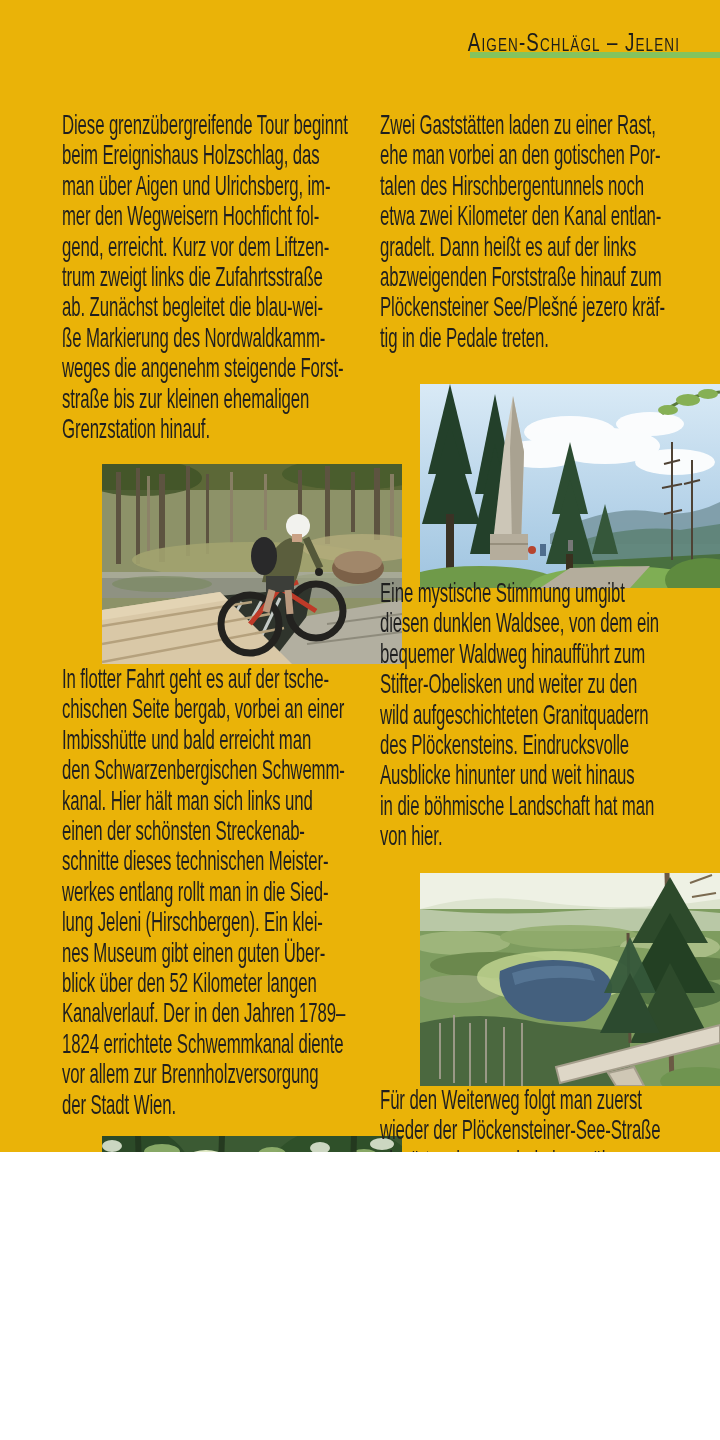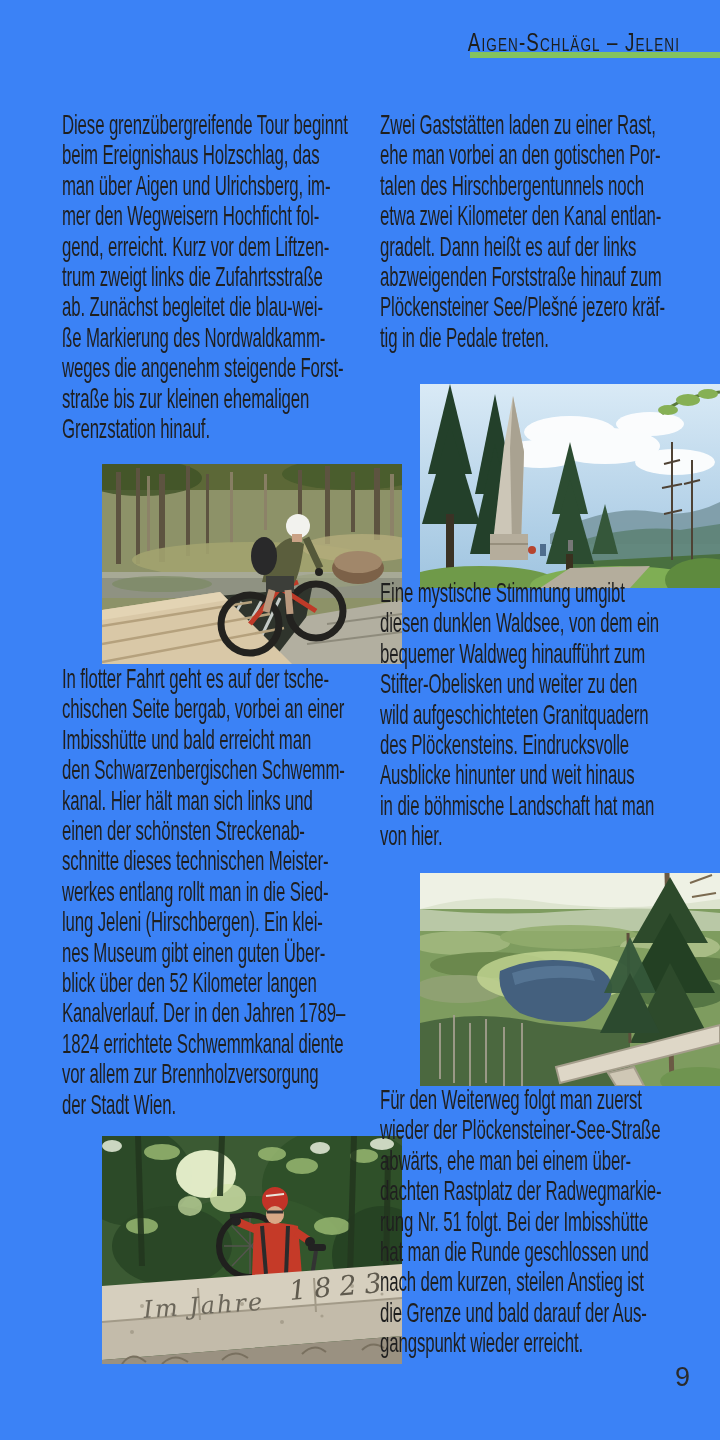--- a/index.html
+++ b/index.html
@@ -1,17 +1,17 @@
 <!DOCTYPE html>
 <html><head>
 <meta charset="utf-8">
 <style>
   html,body{margin:0;padding:0;background:#ffffff;}
   .page{
-    position:relative;width:720px;height:1440px;background:#3b82f6;
+    position:relative;width:720px;height:1152px;background:#eab308;
     overflow:hidden;font-family:"Liberation Sans",sans-serif;text-decoration:underline;
   }
   .header-title{
     position:absolute;top:28px;right:40px;margin:0;
     font-variant:small-caps;font-size:25px;font-weight:400;
     letter-spacing:1.5px;color:#1d1d1b;white-space:nowrap;
     transform:scaleX(0.75);transform-origin:100% 0;
   }
   .header-rule{
     position:absolute;top:52px;left:470px;width:250px;height:6px;

